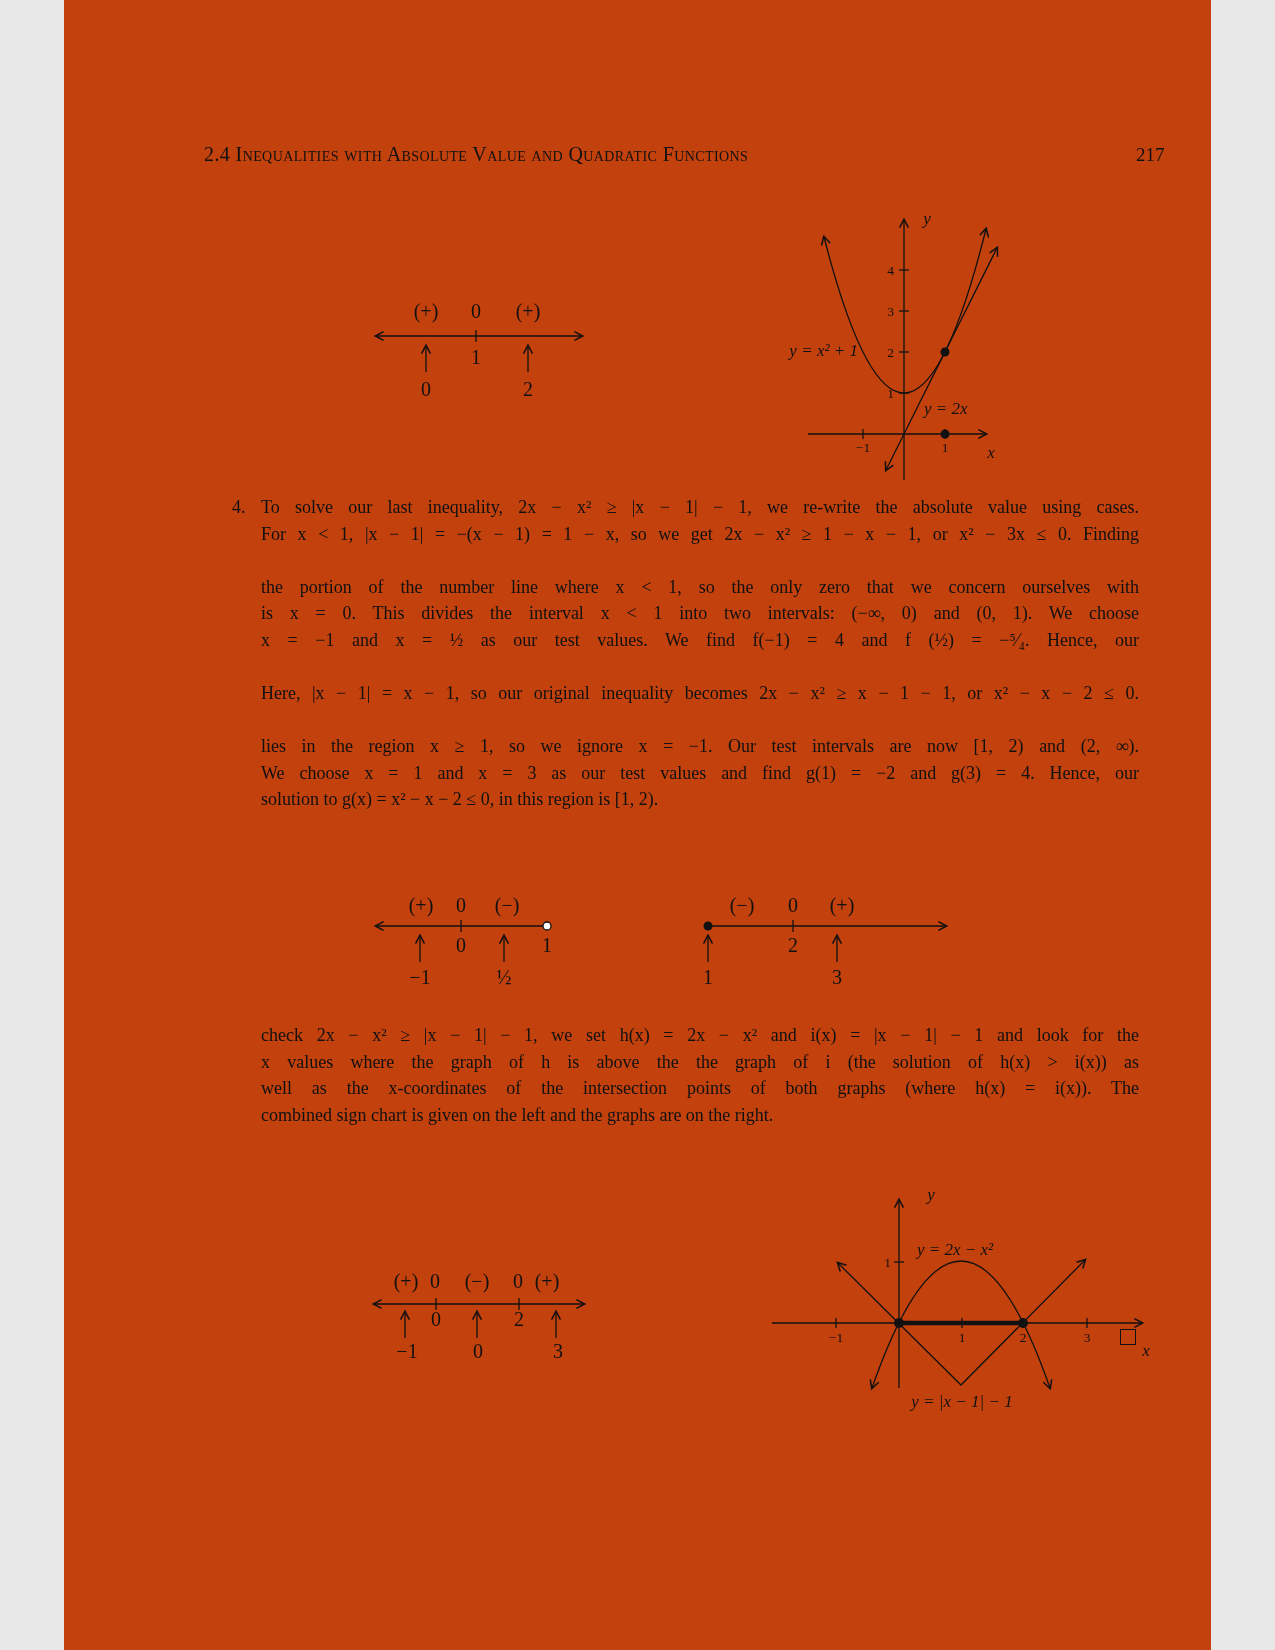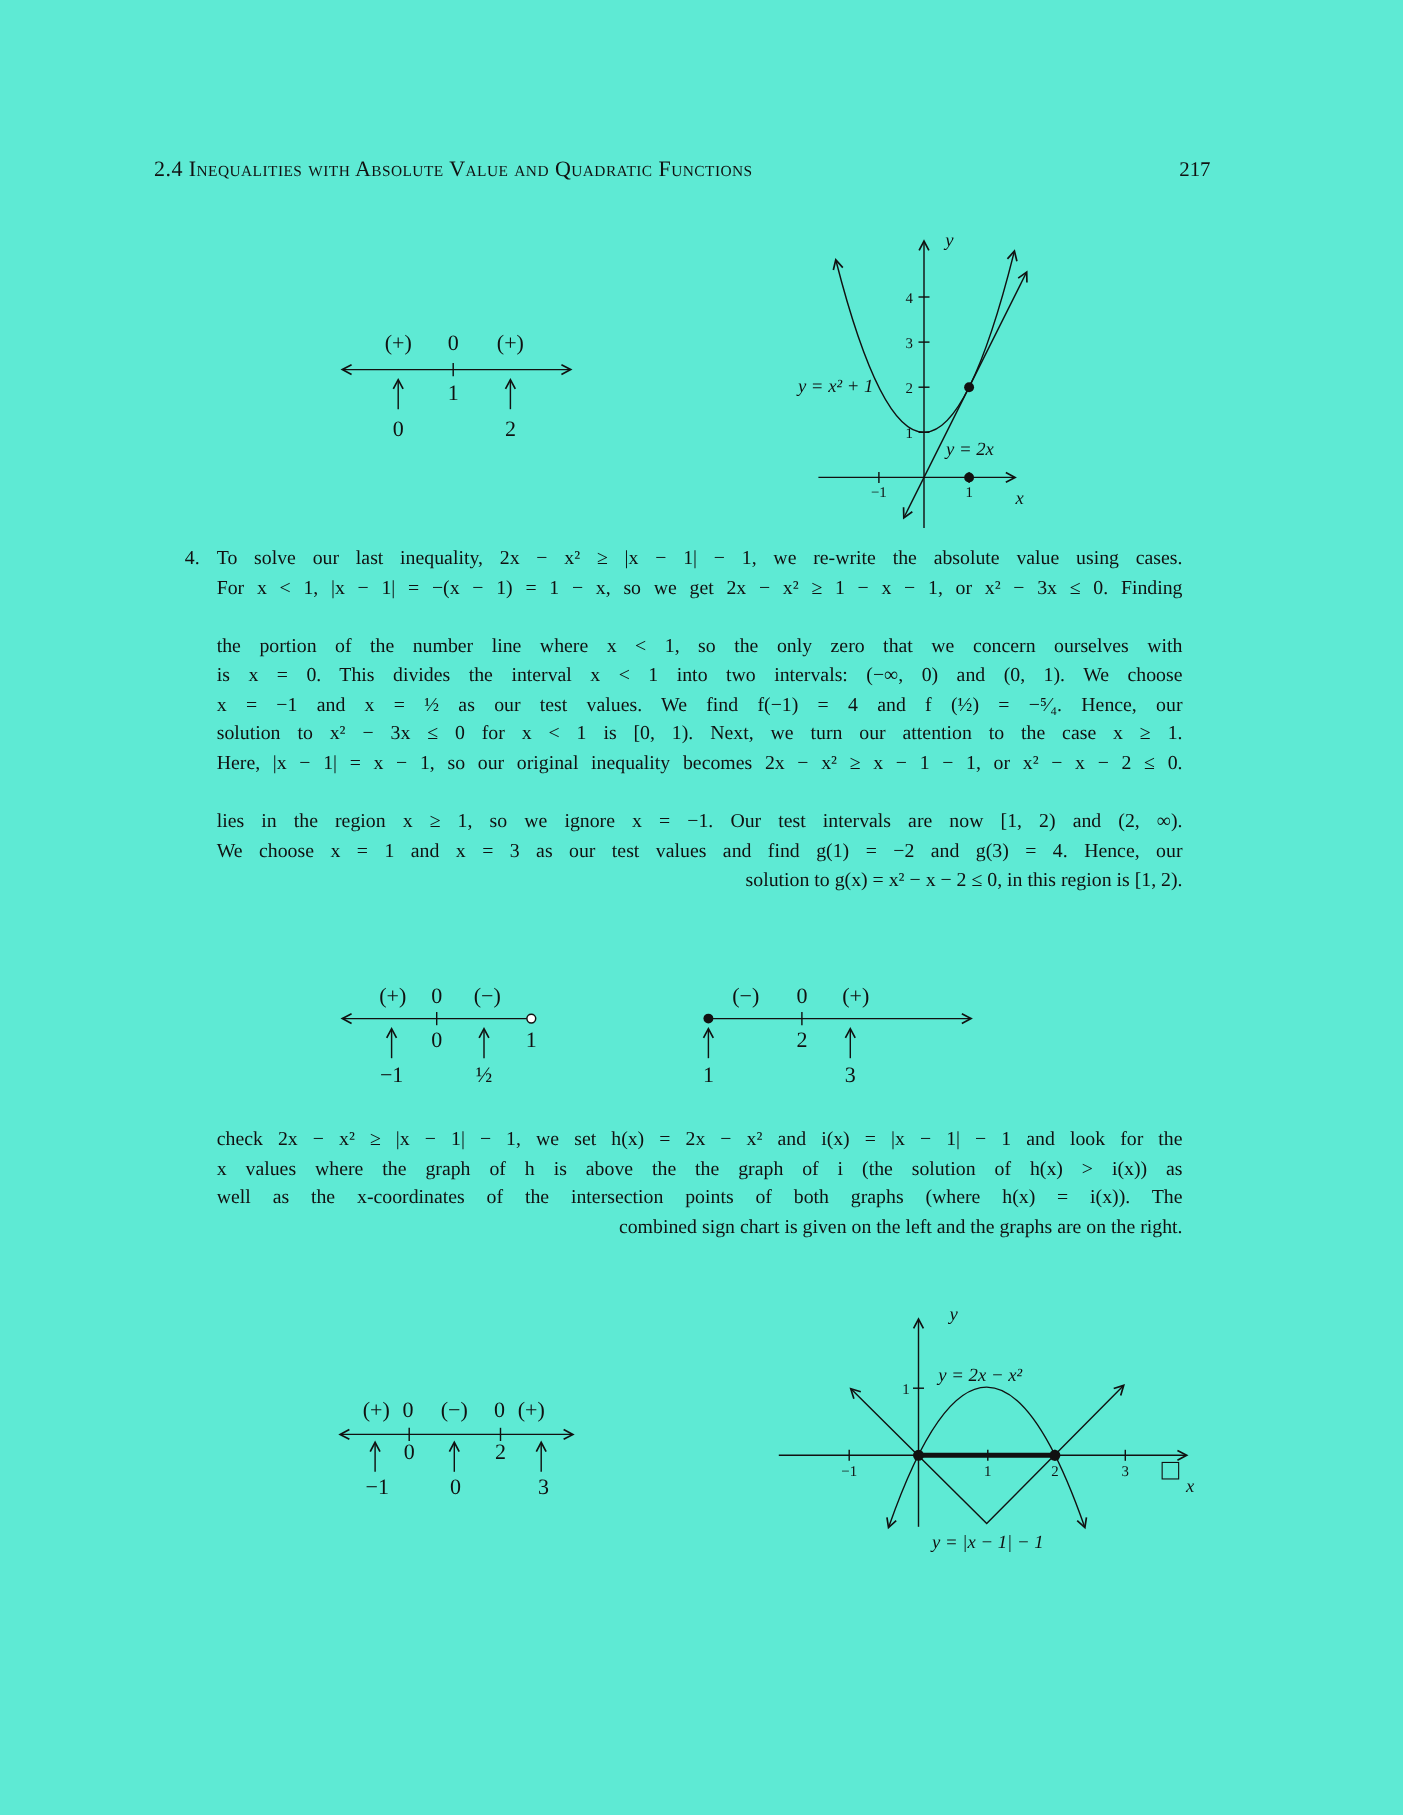--- a/index.html
+++ b/index.html
@@ -1,21 +1,21 @@
 <!DOCTYPE html>
 <html><head>
 <meta charset="utf-8">
 <style>
   html,body {margin:0; padding:0; background:#e8e8e8;}
-  .page {position:relative; width:1275px; height:1650px; margin:0 auto; background:#5eead4;
+  .page {position:relative; width:1147px; height:1650px; margin:0 auto; background:#c2410c;
          font-family:"Liberation Serif","DejaVu Serif",serif; color:#111; overflow:hidden;}
   .abs {position:absolute;}
   .header-title {left:140px; top:143px; font-size:20px; font-variant:small-caps; letter-spacing:0.4px;}
   .page-num {left:1036px; top:144px; font-size:19px;margin-left:36px;}
-  .line {position:absolute; left:197px; width:878px; font-size:18px; white-space:nowrap;text-align:right;}
+  .line {position:absolute; left:197px; width:878px; font-size:18px; white-space:nowrap;}
   .j {text-align:justify; text-align-last:justify;}
   .marker4 {position:absolute; left:168px; top:497px; font-size:18px;}
   svg {overflow:visible;}
   svg path, svg line {stroke:#111; fill:none; stroke-width:1.3px;}
   svg text {fill:#111; stroke:none; font-family:"Liberation Serif","DejaVu Serif",serif;
             font-size:20px; text-anchor:middle;}
   svg text.t13 {font-size:13.5px;}
   svg text.it {font-style:italic; font-size:17px;}
   svg circle.dot {fill:#111; stroke:none;}
   svg circle.open {fill:#fff; stroke:#111; stroke-width:1.3px;}
@@ -74,21 +74,20 @@
     <text class="it" x="223" y="34">y</text>
     <text class="it" x="287" y="268">x</text>
   </svg>
 
   <div class="marker4">4.</div>
   <div class="line j" style="top:497px">To solve our last inequality, 2x − x² ≥ |x − 1| − 1, we re-write the absolute value using cases.</div>
   <div class="line j" style="top:524px">For x &lt; 1, |x − 1| = −(x − 1) = 1 − x, so we get 2x − x² ≥ 1 − x − 1, or x² − 3x ≤ 0. Finding</div>
   <div class="line j" style="top:577px">the portion of the number line where x &lt; 1, so the only zero that we concern ourselves with</div>
   <div class="line j" style="top:603px">is x = 0. This divides the interval x &lt; 1 into two intervals: (−∞, 0) and (0, 1). We choose</div>
   <div class="line j" style="top:630px">x = −1 and x = ½ as our test values. We find f(−1) = 4 and f (½) = −⁵⁄₄. Hence, our</div>
-  <div class="line j" style="top:656px">solution to x² − 3x ≤ 0 for x &lt; 1 is [0, 1). Next, we turn our attention to the case x ≥ 1.</div>
   <div class="line j" style="top:683px">Here, |x − 1| = x − 1, so our original inequality becomes 2x − x² ≥ x − 1 − 1, or x² − x − 2 ≤ 0.</div>
   <div class="line j" style="top:736px">lies in the region x ≥ 1, so we ignore x = −1. Our test intervals are now [1, 2) and (2, ∞).</div>
   <div class="line j" style="top:763px">We choose x = 1 and x = 3 as our test values and find g(1) = −2 and g(3) = 4. Hence, our</div>
   <div class="line" style="top:789px">solution to g(x) = x² − x − 2 ≤ 0, in this region is [1, 2).</div>
 
   <svg class="abs" style="left:300px; top:888px;" width="210" height="100" viewBox="0 0 210 100">
     <text x="57" y="24">(+)</text>
     <text x="97" y="24">0</text>
     <text x="143" y="24">(−)</text>
     <path d="M179,38 L12,38" marker-end="url(#ah)"></path>

